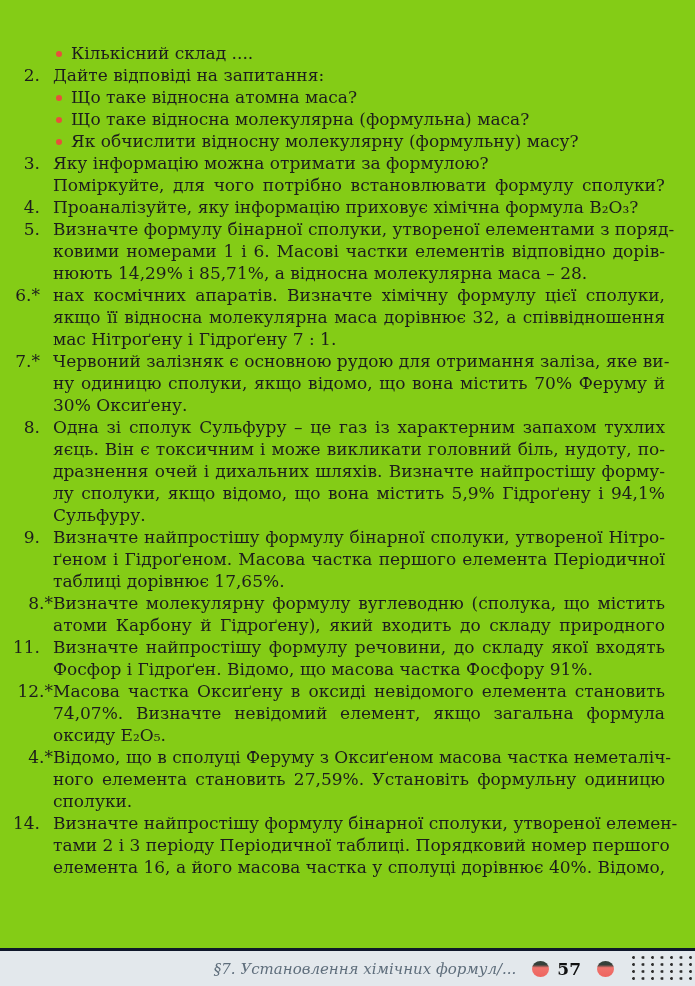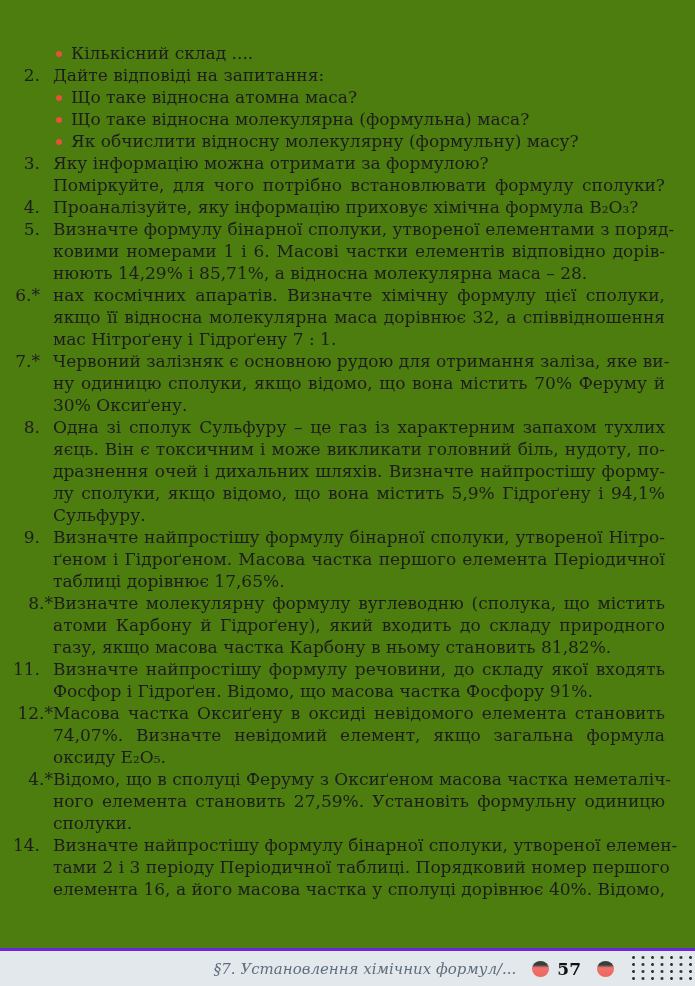--- a/index.html
+++ b/index.html
@@ -1,20 +1,20 @@
 <!DOCTYPE html>
 <html><head>
 <meta charset="utf-8">
 <style>
   html, body { margin: 0; padding: 0; background: #ffffff; }
   .page {
     position: relative;
     width: 695px;
     height: 986px;
-    background: #4d7c0f;
+    background: #84cc16;
     font-family: "DejaVu Serif", serif;
     color: #1d1d1d;
     overflow: hidden;
   }
   .content {
     position: absolute;
     top: 42px;
     left: 53px;
     right: 30px; 
   }
@@ -53,21 +53,21 @@
     background: #e8503c;
     margin-right: 9px;
     vertical-align: 2px;
   }
   .footer {
     position: absolute;
     left: 0; right: 0; bottom: 0;
     height: 38px;
     box-sizing: border-box;
     background: #e3e8ec;
-    border-top: 3px solid #6d28d9;
+    border-top: 3px solid #0f172a;
     display: flex;
     align-items: center;
     justify-content: flex-end;
   }
   .sec {
     font-style: italic;
     font-size: 15px;
     color: #5f6e7c;
   }
   .bead {
@@ -167,21 +167,20 @@
           <div class="line">Визначте найпростішу формулу бінарної сполуки, утвореної Нітро-</div>
           <div class="line">ґеном і Гідроґеном. Масова частка першого елемента Періодичної</div>
           <div class="line plast">таблиці дорівнює 17,65%.</div>
         </div>
   </div>
       <div class="item">
     <span class="num">8.*</span>
     <div class="lines">
           <div class="line">Визначте молекулярну формулу вуглеводню (сполука, що містить</div>
           <div class="line">атоми Карбону й Гідроґену), який входить до складу природного</div>
-          <div class="line plast">газу, якщо масова частка Карбону в ньому становить 81,82%.</div>
         </div>
   </div>
       <div class="item">
     <span class="num gap">11.</span>
     <div class="lines">
           <div class="line">Визначте найпростішу формулу речовини, до складу якої входять</div>
           <div class="line plast">Фосфор і Гідроґен. Відомо, що масова частка Фосфору 91%.</div>
         </div>
   </div>
       <div class="item">

